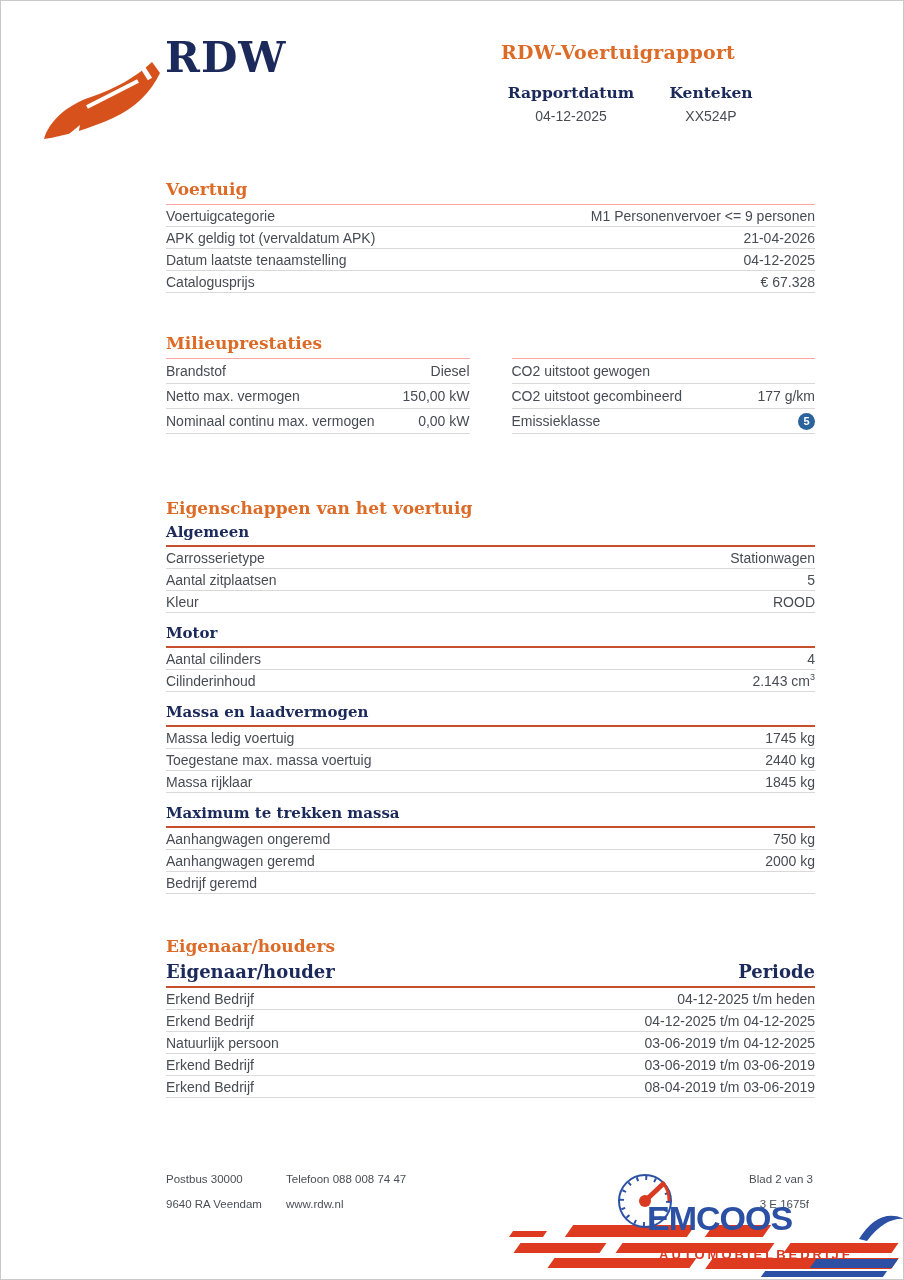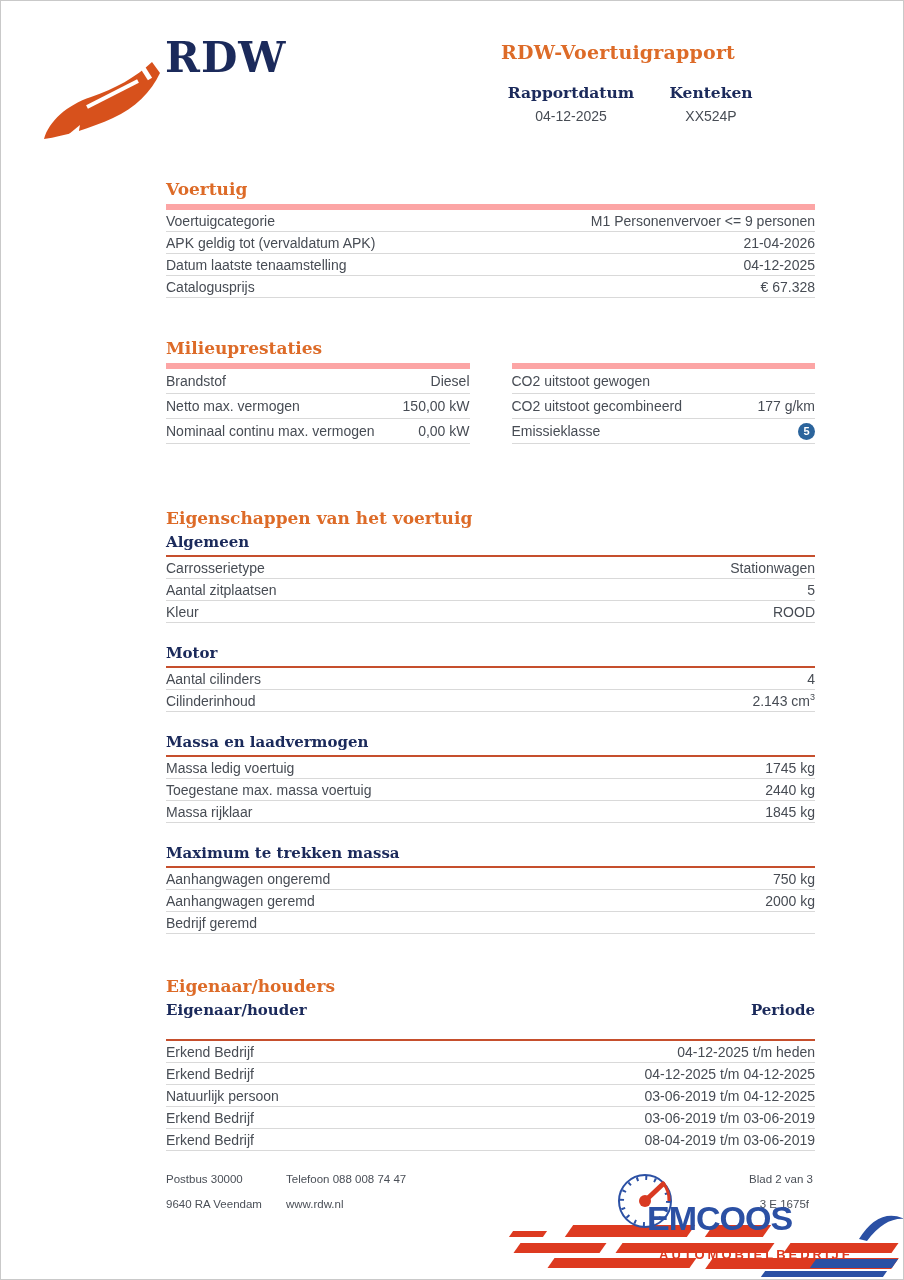--- a/index.html
+++ b/index.html
@@ -28,45 +28,45 @@
   
   .content{position:absolute;left:165px;top:178px;width:649px;}
   .sec-heading{
     font-family:"DejaVu Serif",serif;font-weight:700;font-size:17px;
     color:#dd6b28;margin:0 0 5px 0;
   }
   .row{
     display:flex;justify-content:space-between;align-items:center;
     height:21px;border-bottom:1px solid #d9d9d9;font-size:14px;
   }
-  .rows.topline .row:first-child{border-top:6px solid #fca5a5;justify-content:space-between;}
+  .rows.topline .row:first-child{border-top:1px solid #fca5a5;justify-content:space-between;}
   .lbl{white-space:nowrap;}
   .val{white-space:nowrap;text-align:right;}
   .val sup{font-size:9px;}
   .gap-milieu{margin-top:40px;}
   .gap-eig{margin-top:64px;}
   .gap-own{margin-top:42px;}
   .milieu-cols{display:flex;gap:42px;}
   .milieu-col{flex:1;min-width:0;}
   .milieu-col .row{height:24px;}
   .badge{
     display:inline-flex;width:17px;height:17px;border-radius:50%;
     background:#2b649c;color:#fff;font-size:11px;font-weight:bold;
     align-items:center;justify-content:center;line-height:1;
   }
   .sub-heading{
     font-family:"DejaVu Serif",serif;font-weight:700;font-size:15px;
     color:#1b2a5b;padding-bottom:4px;border-bottom:2px solid #c64f2d;
-    margin-top:21px;
+    margin-top:11px;
   }
   .sub-heading.first{margin-top:5px;}
   .owners-header{
     display:flex;justify-content:space-between;align-items:flex-end;
-    font-family:"DejaVu Serif",serif;font-weight:700;font-size:15px;
-    color:#1b2a5b;padding-bottom:20px;border-bottom:2px solid #c64f2d;
+    font-family:"DejaVu Serif",serif;font-weight:700;font-size:18px;
+    color:#1b2a5b;padding-bottom:4px;border-bottom:2px solid #c64f2d;
     margin-top:0;
   }
   
   .footer-left{position:absolute;left:165px;top:1172px;display:flex;font-size:11.5px;color:#4a4f57;}
   .footer-col1{width:120px;}
   .footer-line{margin-bottom:13px;white-space:nowrap;}
   .footer-right{position:absolute;right:90px;top:1172px;text-align:right;font-size:11.5px;color:#4a4f57;}
   .footer-right .footer-line2{margin-top:13px;padding-right:4px;}
   
   .emcoos{position:absolute;right:0;bottom:0;width:392px;height:102px;}

